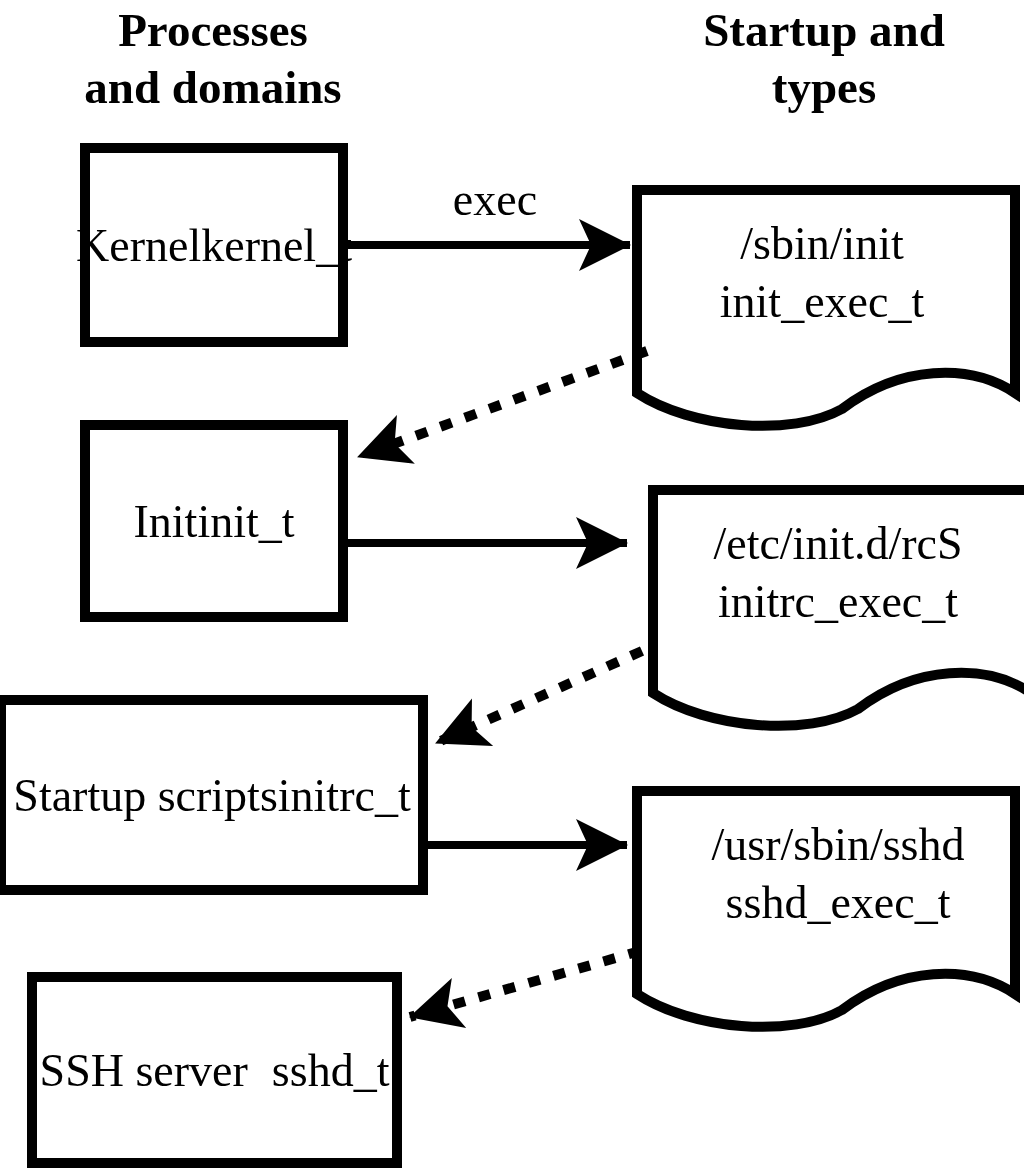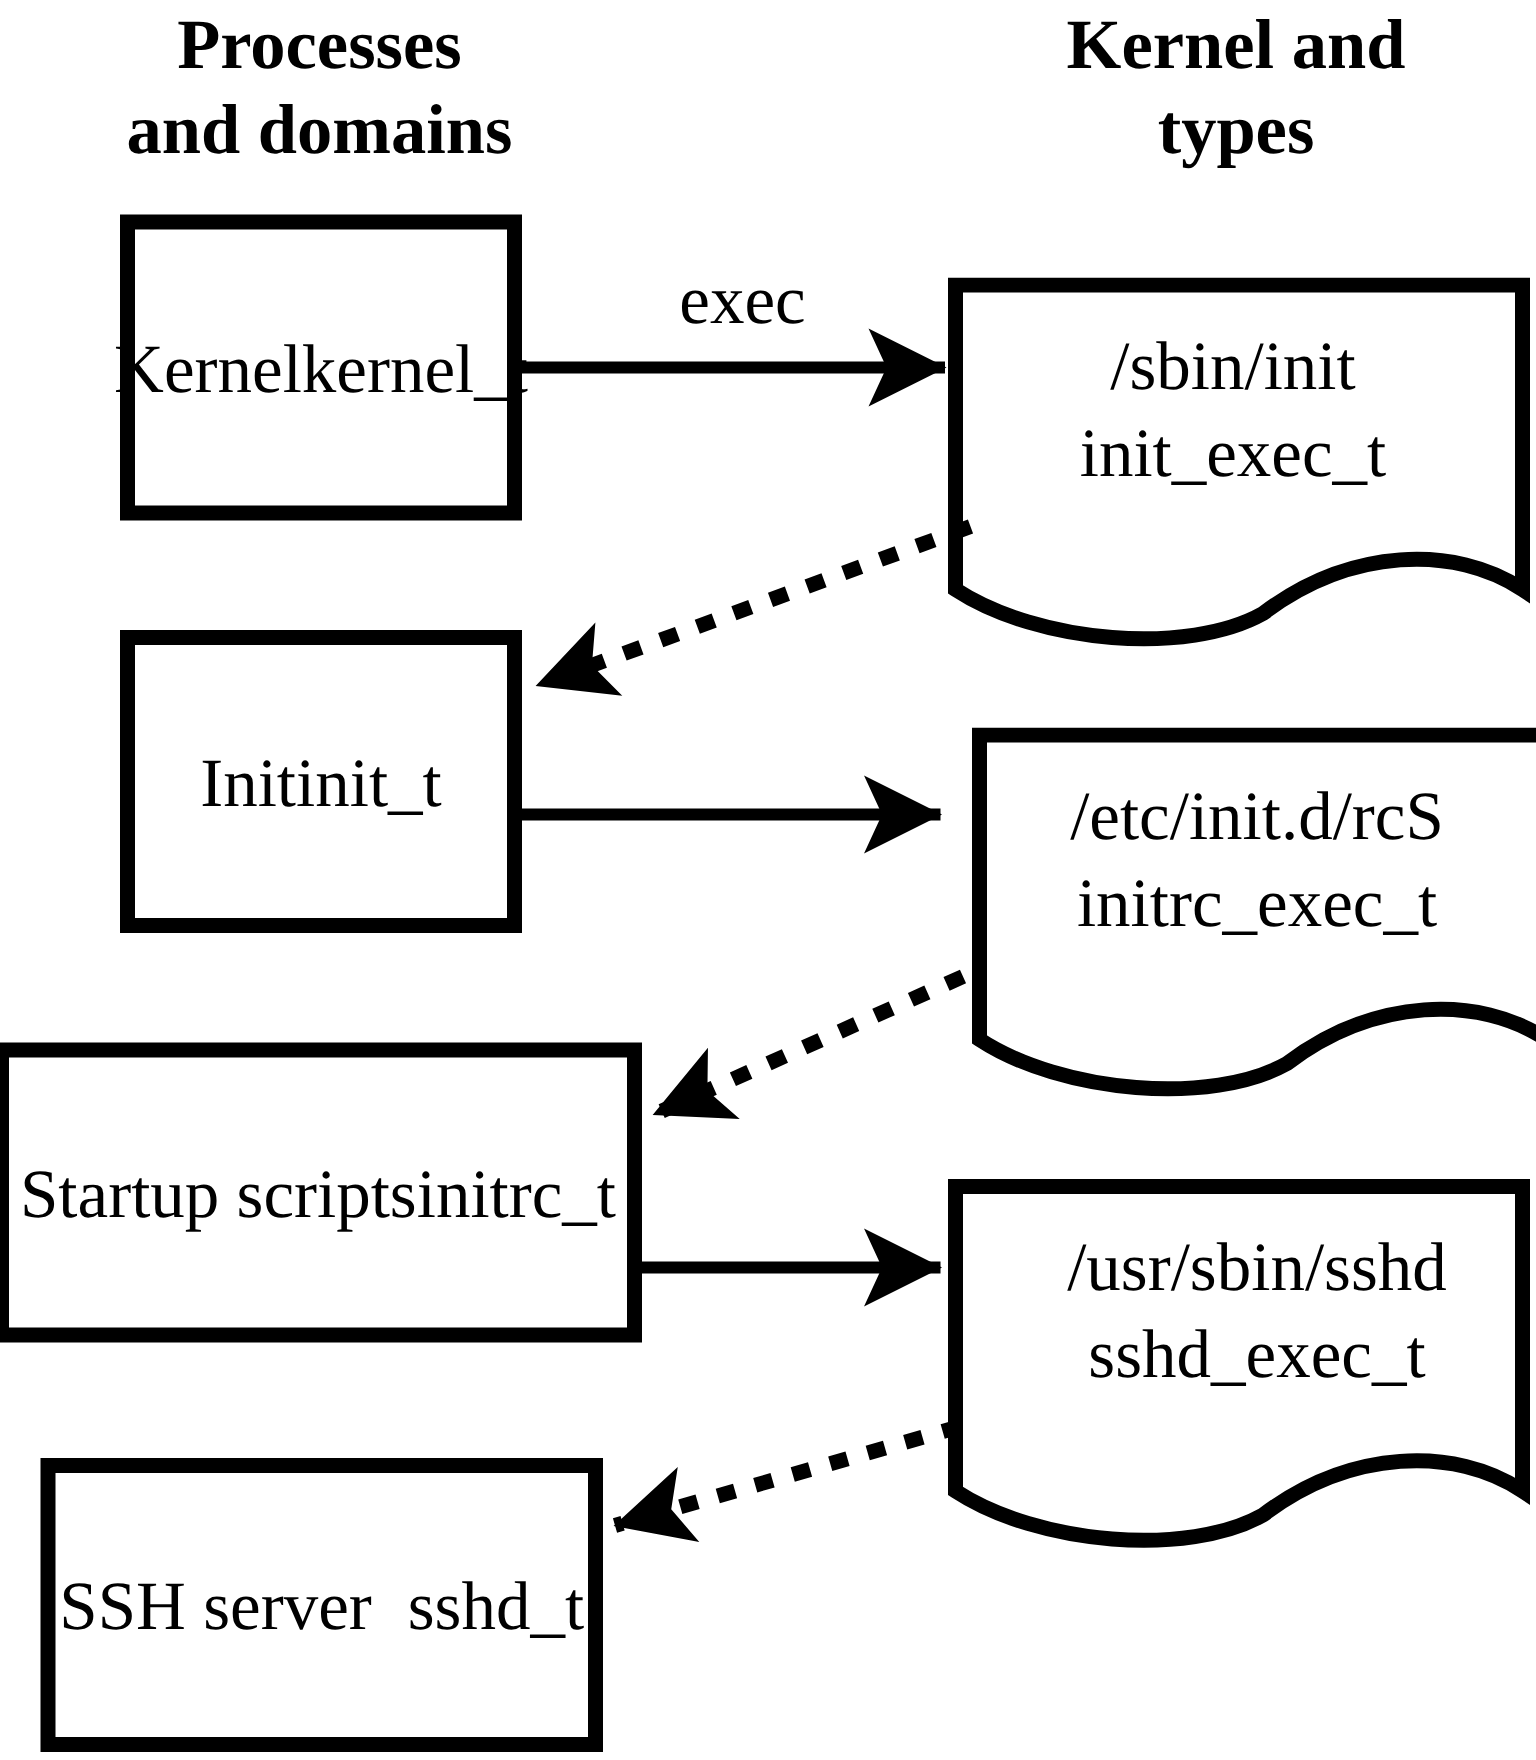--- a/index.html
+++ b/index.html
@@ -56,21 +56,21 @@
 </head>
 <body>
 
 <div class="canvas">
 
   <div class="hdr" style="left:15px; top:2px; width:396px;">
     <span>Processes</span>
     <span>and domains</span>
   </div>
   <div class="hdr" style="left:628px; top:2px; width:392px;">
-    <span>Kernel and</span>
+    <span>Startup and</span>
     <span>types</span>
   </div>
 
   <div class="pbox" style="left:80px; top:143px; width:268px; height:204px;">
     <div>Kernel</div>
     <div>kernel_t</div>
   </div>
 
   <div class="pbox" style="left:80px; top:420px; width:268px; height:202px;">
     <div>Init</div>

